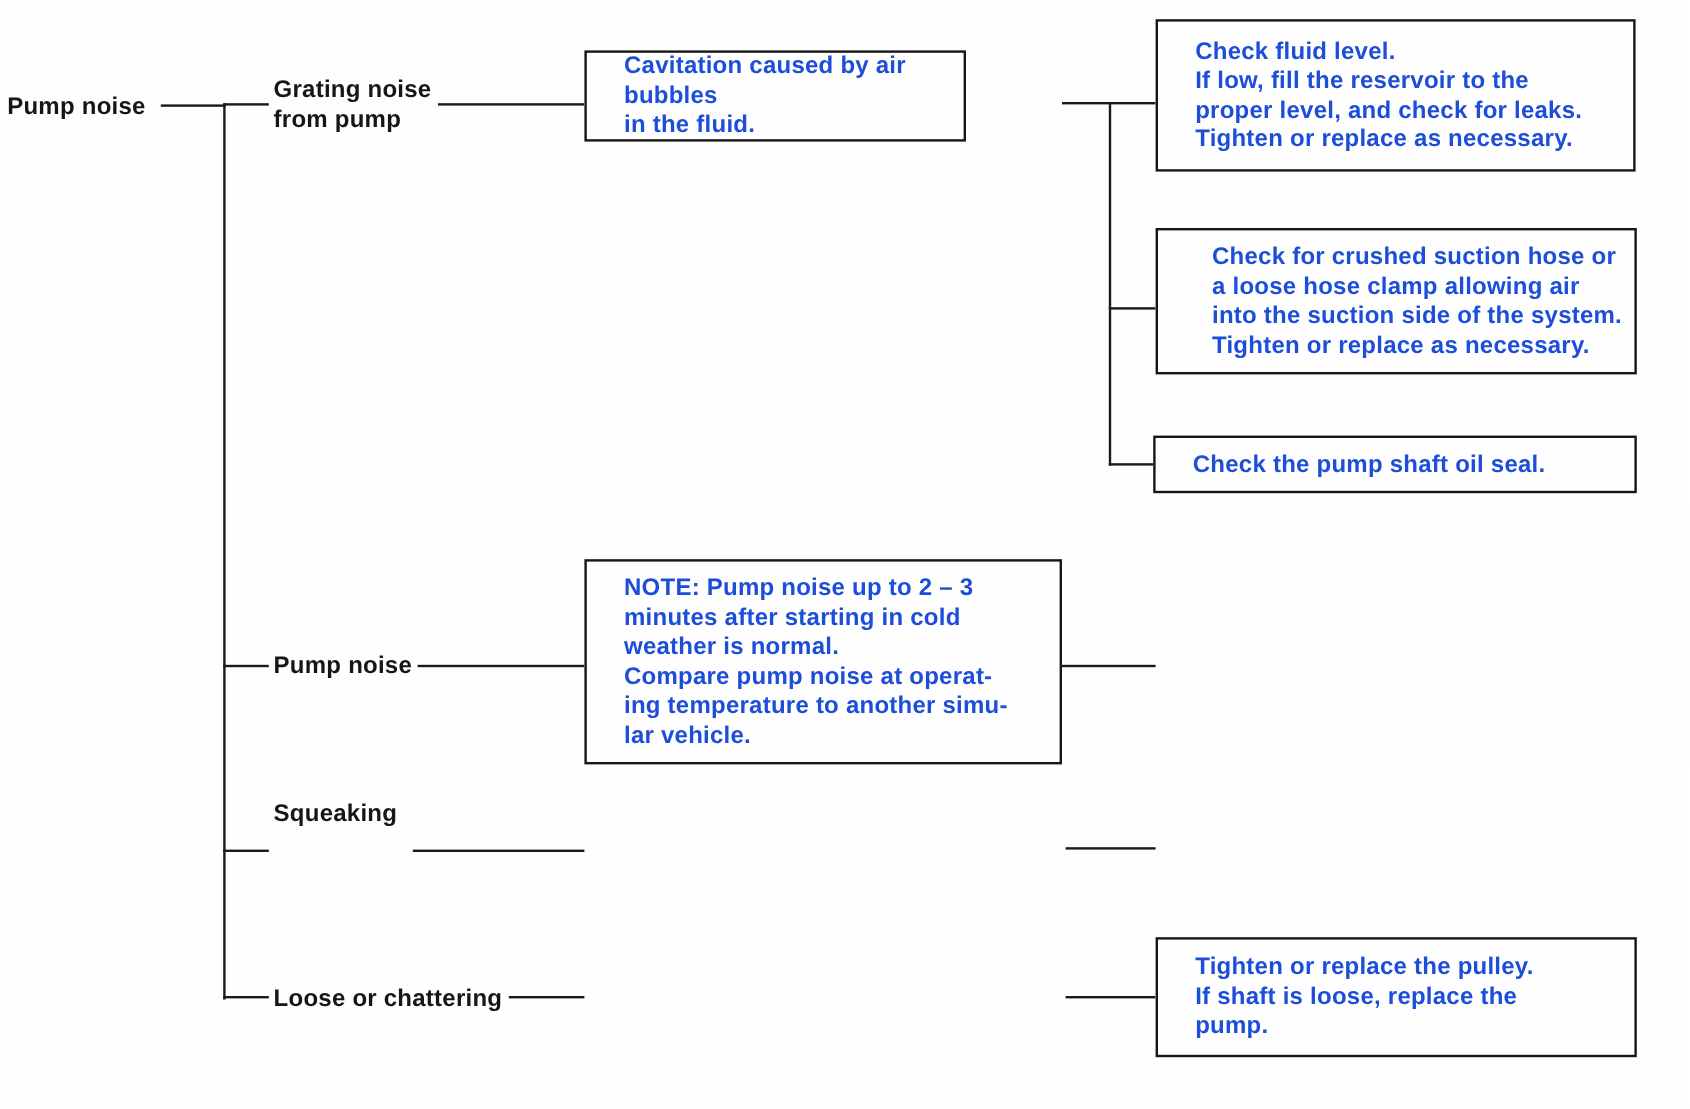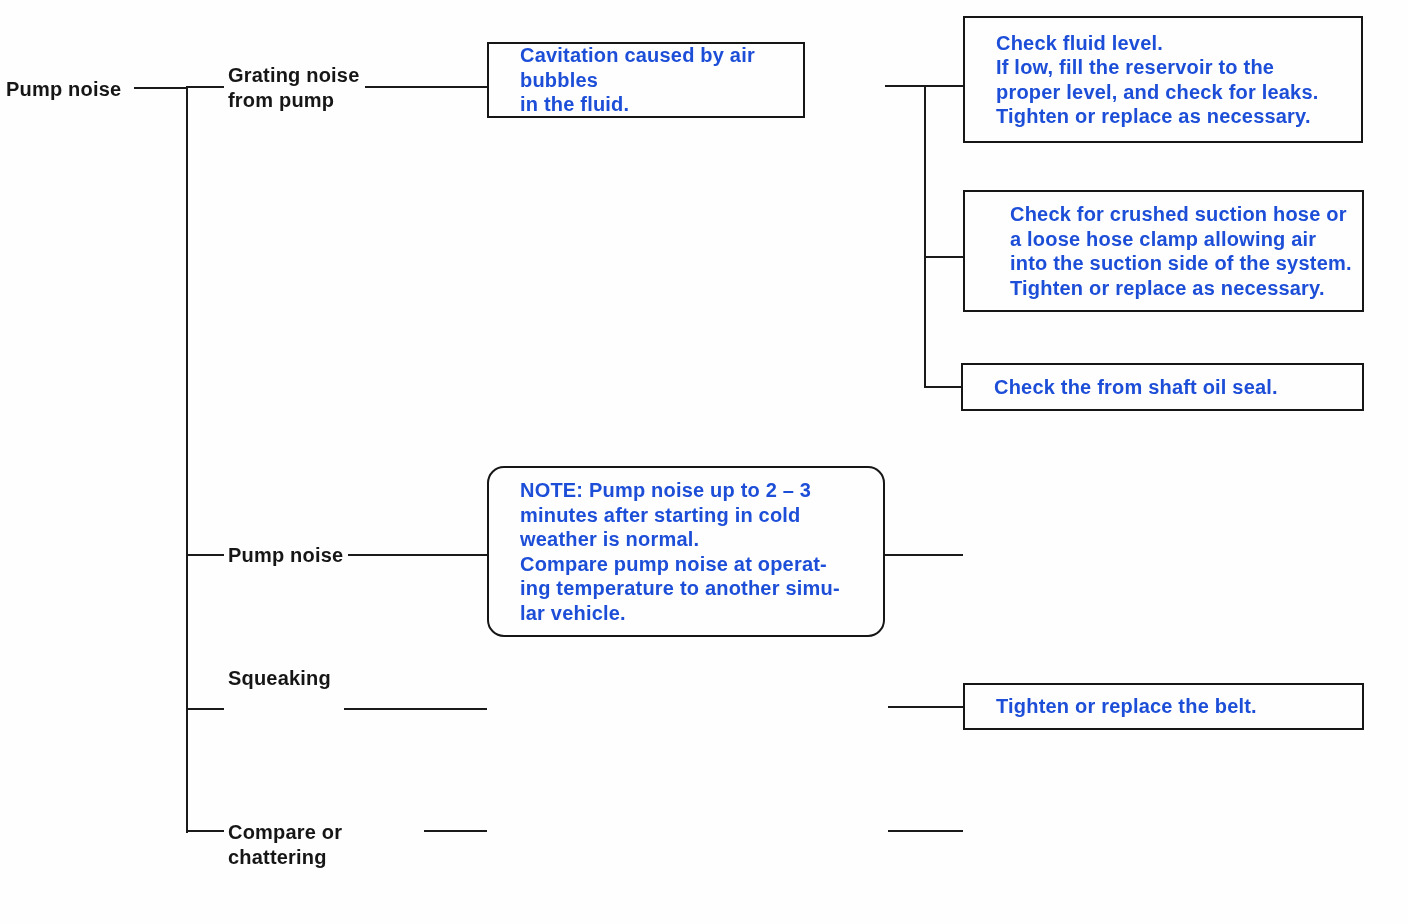--- a/index.html
+++ b/index.html
@@ -67,37 +67,39 @@
   <div class="hline" style="left:924px; top:256px; width:39px;"></div>
   <div class="hline" style="left:924px; top:386px; width:39px;"></div>
   <div class="box" style="left:963px; top:16px; width:400px; height:127px;">Check fluid level.
 If low, fill the reservoir to the
 proper level, and check for leaks.
 Tighten or replace as necessary.</div>
   <div class="box" style="left:963px; top:190px; width:401px; height:122px;padding-left:45px;">Check for crushed suction hose or
 a loose hose clamp allowing air
 into the suction side of the system.
 Tighten or replace as necessary.</div>
-  <div class="box" style="left:961px; top:363px; width:403px; height:48px;">Check the from shaft oil seal.</div>
+  <div class="box" style="left:961px; top:363px; width:403px; height:48px;">Check the pump shaft oil seal.</div>
 
   <div class="hline" style="left:186px; top:554px; width:38px;"></div>
   <div class="label" style="left:228px; top:543px; width:140px;">Pump noise</div>
   <div class="hline" style="left:348px; top:554px; width:139px;"></div>
-  <div class="box" style="left:487px; top:466px; width:398px; height:171px;border-radius:17px;">NOTE: Pump noise up to 2 – 3
+  <div class="box" style="left:487px; top:466px; width:398px; height:171px;">NOTE: Pump noise up to 2 – 3
 minutes after starting in cold
 weather is normal.
 Compare pump noise at operat-
 ing temperature to another simu-
 lar vehicle.</div>
   <div class="hline" style="left:885px; top:554px; width:78px;"></div>
 
   <div class="hline" style="left:186px; top:708px; width:38px;"></div>
   <div class="label" style="left:228px; top:666px; width:130px;">Squeaking</div>
   <div class="hline" style="left:344px; top:708px; width:143px;"></div>
   <div class="hline" style="left:888px; top:706px; width:75px;"></div>
-  <div class="box" style="left:963px; top:683px; width:401px; height:47px;">Tighten or replace the belt.</div>
 
   <div class="hline" style="left:186px; top:830px; width:38px;"></div>
-  <div class="label" style="left:228px; top:820px; width:200px;">Compare or chattering</div>
+  <div class="label" style="left:228px; top:820px; width:200px;">Loose or chattering</div>
   <div class="hline" style="left:424px; top:830px; width:63px;"></div>
   <div class="hline" style="left:888px; top:830px; width:75px;"></div>
+  <div class="box" style="left:963px; top:781px; width:401px; height:100px;">Tighten or replace the pulley.
+If shaft is loose, replace the
+pump.</div>
 
 </div>
 
 </body></html>

